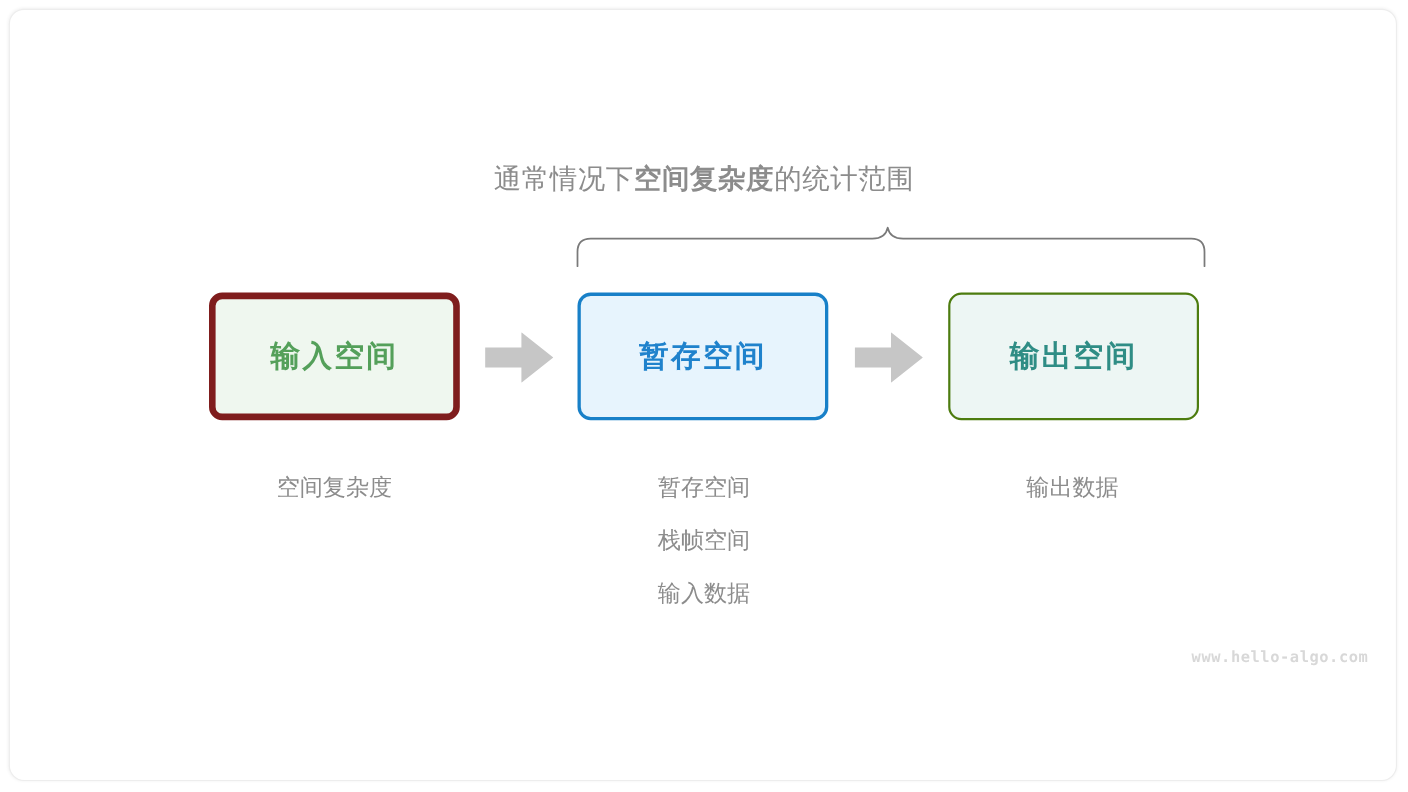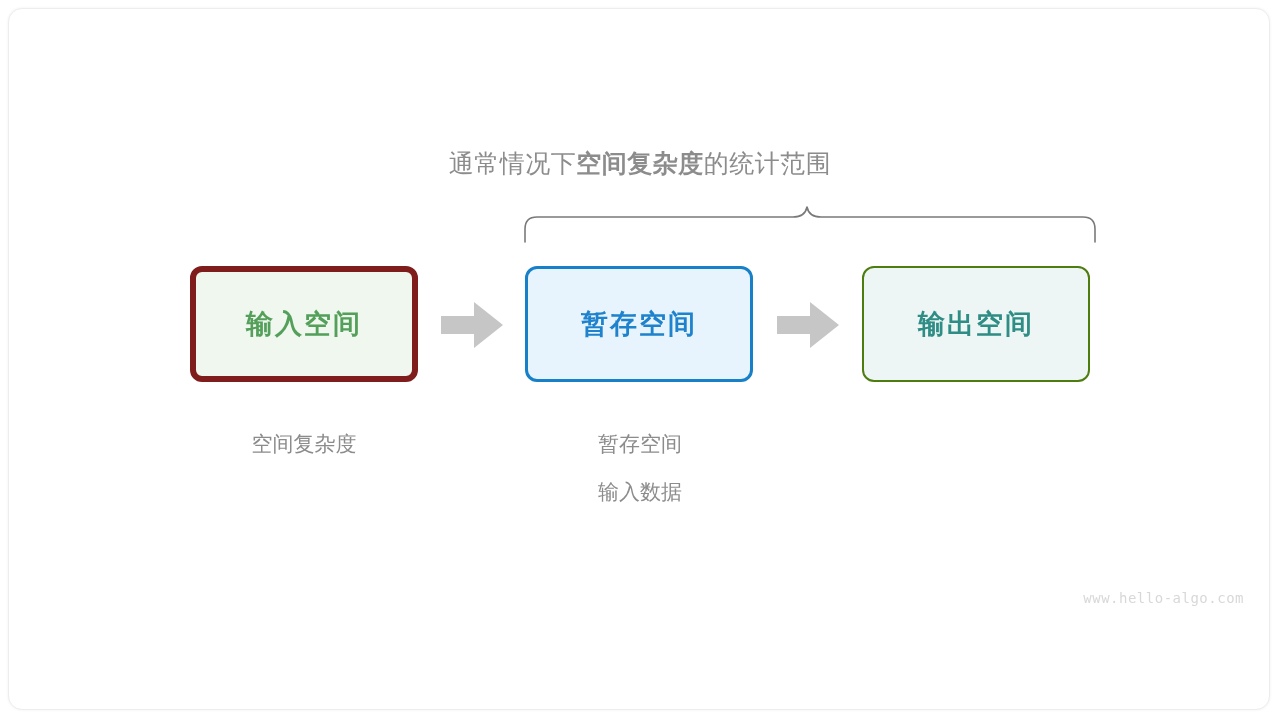--- a/index.html
+++ b/index.html
@@ -118,20 +118,21 @@
 
   
   .watermark {
     position: absolute;
     right: 36px;
     bottom: 22px;
     font-family: "DejaVu Sans Mono", "Liberation Mono", monospace;
     font-size: 14px;
     color: #d8d8d8;
     letter-spacing: 0.5px;
+    font-weight: bold;
   }
 </style>
 </head>
 <body>
 
 <div id="canvas">
   <div class="frame"></div>
 
   <div class="caption"><span class="pre">通常情况下</span><span class="em">空间复杂度</span><span class="post">的统计范围</span></div>
 
@@ -160,17 +161,21 @@
     <svg width="62" height="46" viewBox="0 0 62 46" xmlns="http://www.w3.org/2000/svg">
       <path d="M0 14 L33 14 L33 0 L62 23 L33 46 L33 32 L0 32 Z" fill="#c6c6c6"></path>
     </svg>
   </div>
 
   <div class="under u1">
     <div>空间复杂度</div>
   </div>
   <div class="under u2">
     <div>暂存空间</div>
+    <div>栈帧空间</div>
     <div>输入数据</div>
+  </div>
+  <div class="under u3">
+    <div>输出数据</div>
   </div>
 
   <div class="watermark">www.hello-algo.com</div>
 </div>
 
 </body></html>

